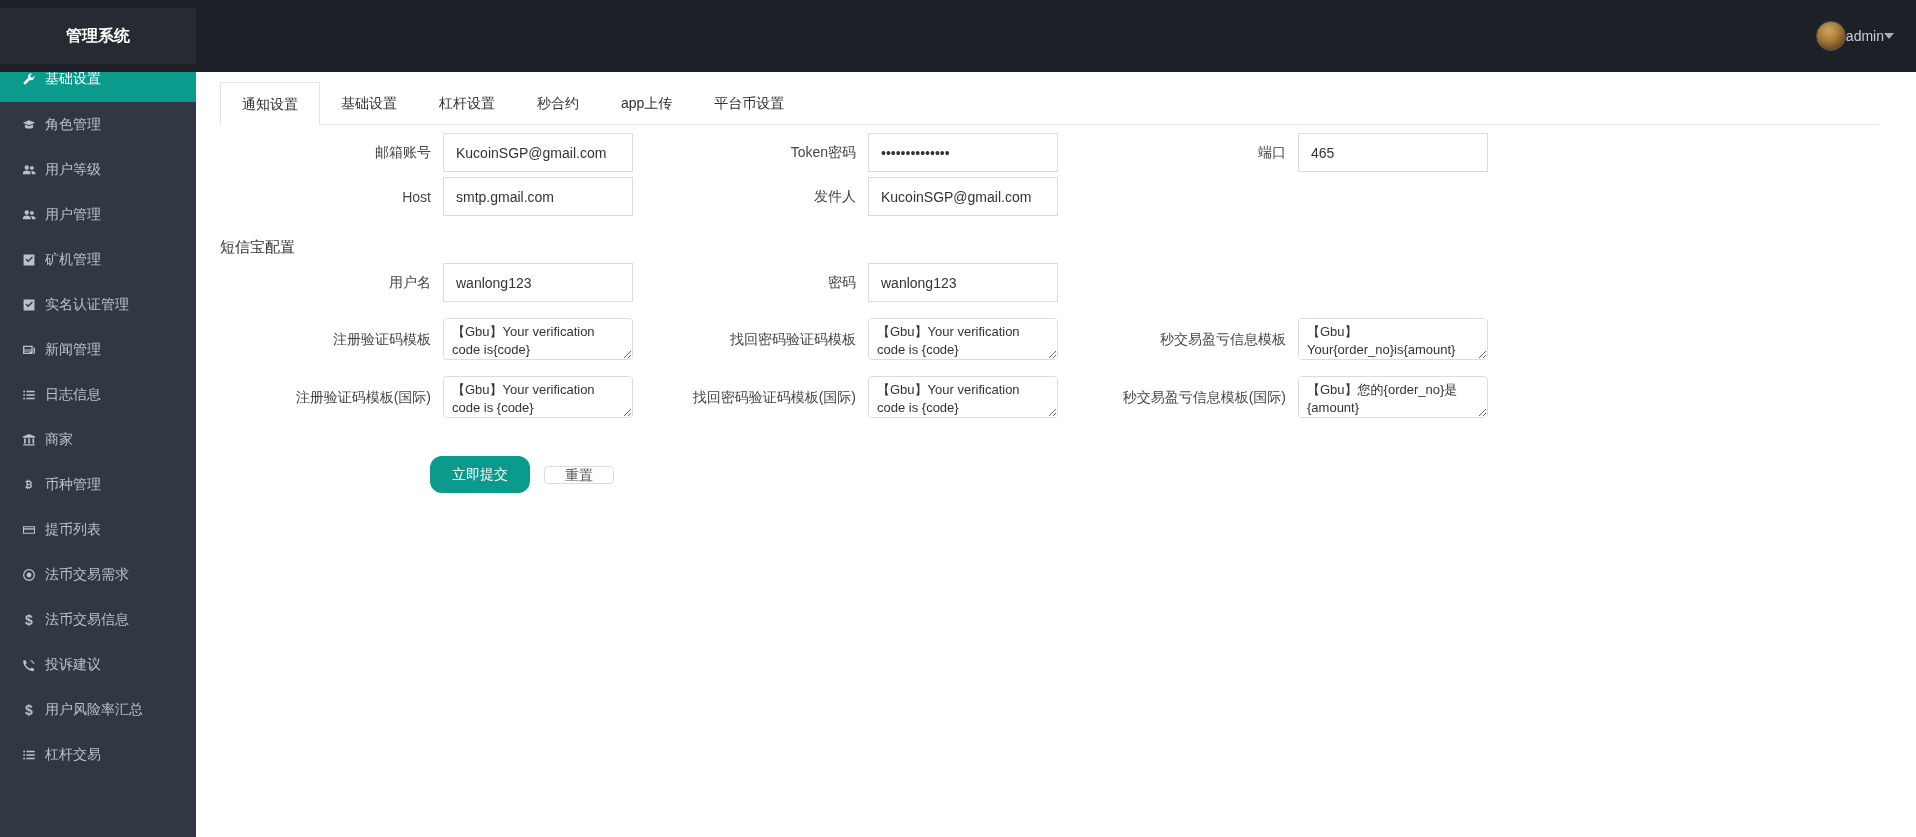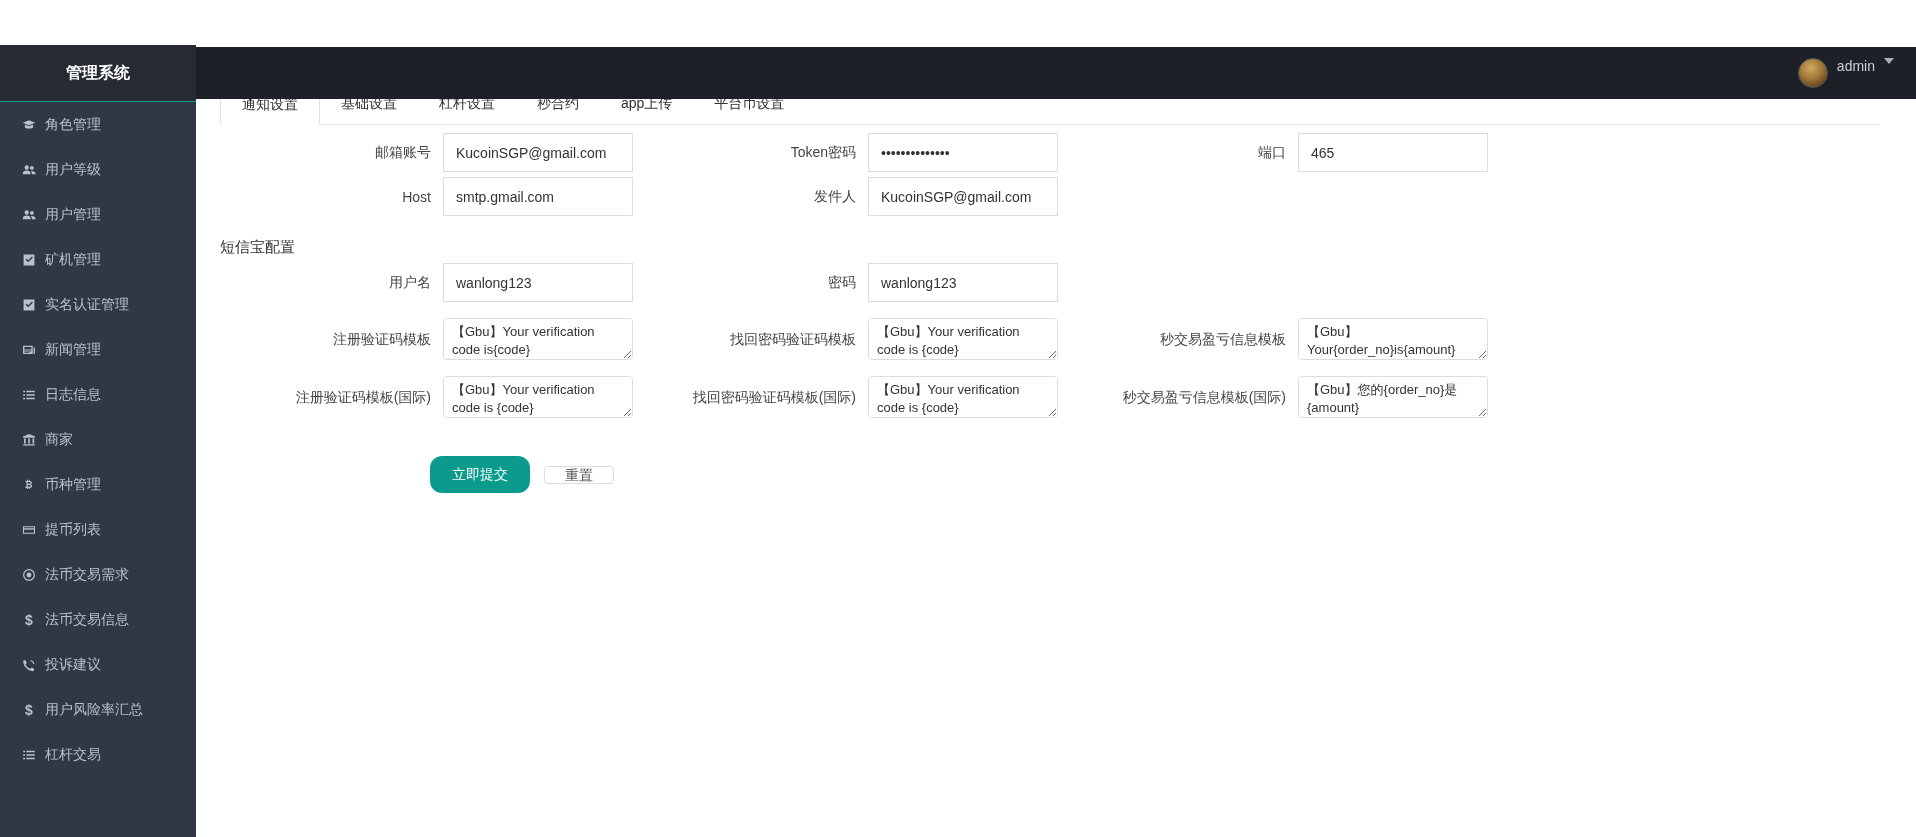--- a/index.html
+++ b/index.html
@@ -1,24 +1,24 @@
 <!DOCTYPE html>
 <html><head>
 <meta charset="utf-8">
 <style>
   * { margin:0; padding:0; box-sizing:border-box; }
   html,body { width:1916px; height:837px; overflow:hidden; background:#fff;
     font-family:"Liberation Sans","DejaVu Sans",sans-serif; }
 
   
-  .topbar { position:fixed; top:0; left:0; width:1916px; height:52px;
-    background:#1d2127; z-index:30; display:flex; align-items:center;margin-top:47px; }
+  .topbar { position:fixed; top:0; left:0; width:1916px; height:72px;
+    background:#1d2127; z-index:30; display:flex; align-items:center; }
   .brand { width:196px; height:56px; background:#262b33; color:#fff;
     font-size:16px; font-weight:bold; display:flex; align-items:center; justify-content:center; }
-  .topbar-right { margin-left:auto; display:flex; align-items:flex-start; gap:9px;
+  .topbar-right { margin-left:auto; display:flex; align-items:center; 
     padding-right:22px; cursor:pointer; }
   .avatar { width:30px; height:30px; border-radius:50%;
     background:radial-gradient(circle at 42% 32%, #cfa85e 0%, #a87c3a 40%, #6b4a21 75%, #3c2b12 100%);
     border:1px solid #555; }
   .admin-name { color:#c9ced4; font-size:14px; }
   .caret-down { width:0; height:0; border-left:5px solid transparent;
     border-right:5px solid transparent; border-top:6px solid #aab0b8; }
 
   
   .sidebar { position:fixed; top:56px; left:0; bottom:0; width:196px;

